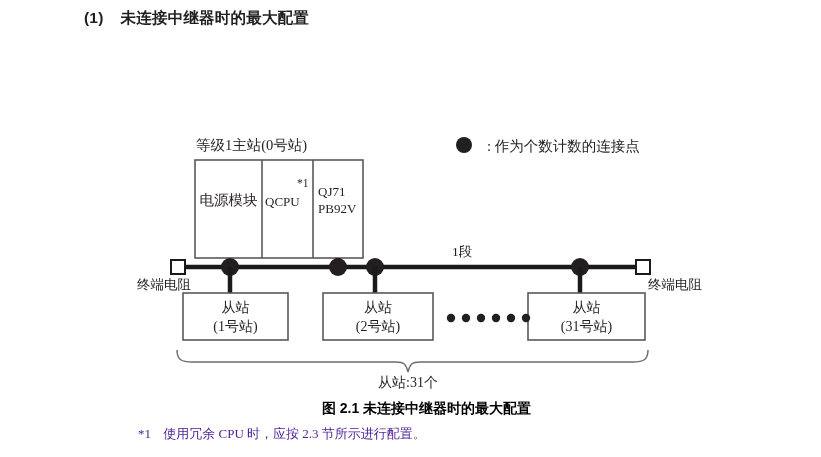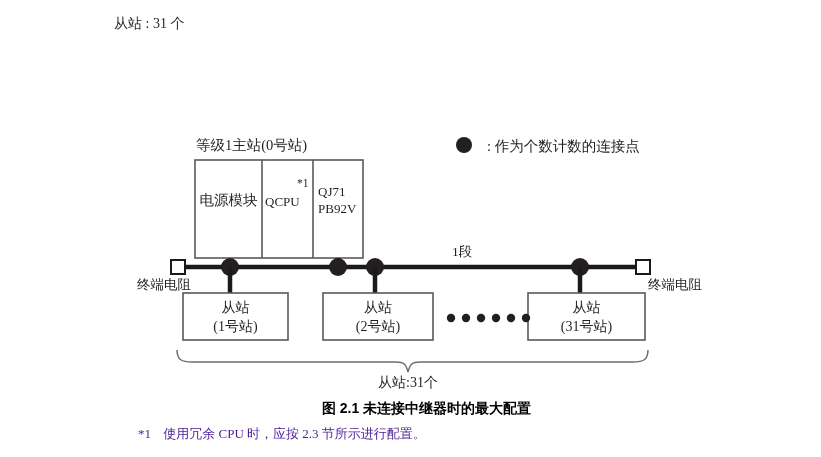--- a/index.html
+++ b/index.html
@@ -74,21 +74,25 @@
     font-size: 13px;
     color: #4c1d95;
     white-space: nowrap;
   }
   #footnote .fn-mark { margin-right: 9px; }
 </style>
 </head>
 <body>
 
 <div id="heading-block">
-  <div class="spec-line" id="spec-slave">从站 : 31 个</div>
+  <div id="section-heading">
+    <span>(1)</span>
+    <span style="display:inline-block;width:8px"></span>
+    <span>未连接中继器时的最大配置</span>
+  </div>
 </div>
 
 <div id="diagram">
 <svg width="821" height="457" viewBox="0 0 821 457" xmlns="http://www.w3.org/2000/svg">
 
   <circle cx="464" cy="145" r="8" fill="#231f20"></circle>
   <text class="dgm-text" x="487" y="151" font-size="14.5">: 作为个数计数的连接点</text>
 
   <text class="dgm-text" x="196" y="150" font-size="14.5">等级1主站(0号站)</text>
 

